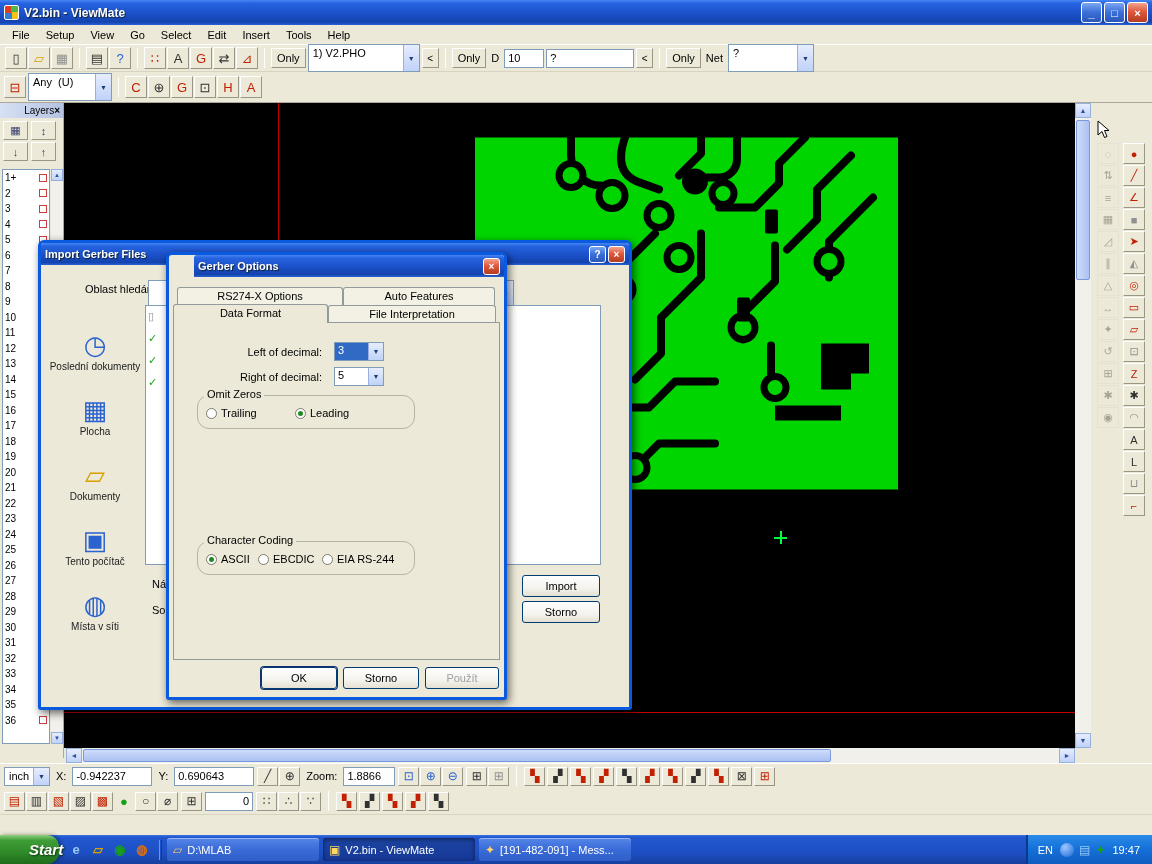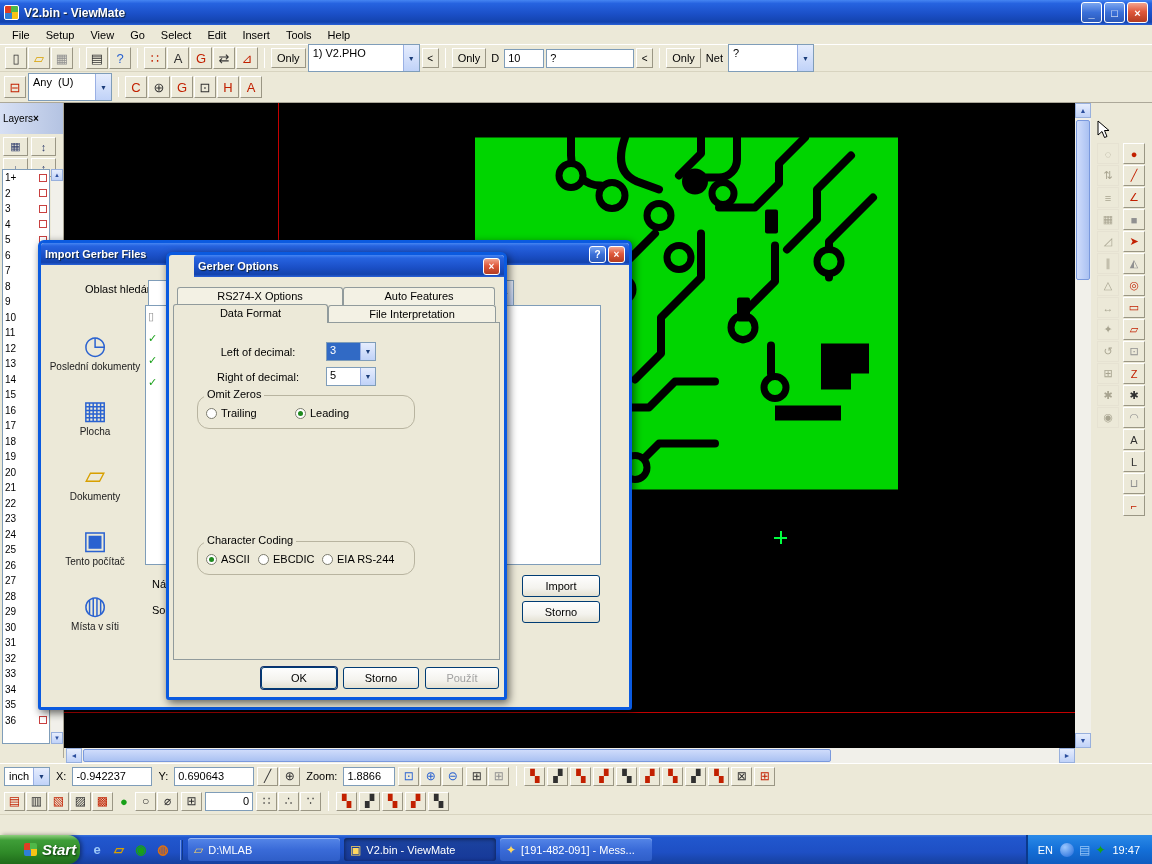--- a/index.html
+++ b/index.html
@@ -41,22 +41,22 @@
     background:linear-gradient(180deg,#e6edfd,#c0d2f8); border-left:1px solid #9ab0e4; }
   .ifield { background:#fff; border:1px solid #7f9db9; height:19px; font-size:11px; padding:1px 3px;
     display:flex; align-items:center; }
   .navbtn { width:17px; height:20px; border:1px solid; border-color:#fff #9a9684 #9a9684 #fff;
     background:#ece9d8; font-size:10px; font-family:inherit; }
   .lbl { padding:0 3px; }
 
   
   .layers { position:absolute; left:0; top:103px; width:64px; height:655px; background:#ece9d8;
     border-right:1px solid #aca899; z-index:5; }
-  .lhead { height:31px; background:linear-gradient(90deg,#d7e0f4,#b4c3e2); display:flex;
-    justify-content:flex-start; align-items:center; font-size:10px; padding:0 3px; }
+  .lhead { height:15px; background:linear-gradient(90deg,#d7e0f4,#b4c3e2); display:flex;
+    justify-content:flex-end; align-items:center; font-size:10px; padding:0 3px; }
   .lclose { font-size:10px; font-weight:bold; cursor:default; }
   .lbtns { display:grid; grid-template-columns:26px 26px; gap:2px; padding:3px; }
   .lbtn { width:25px; height:19px; border:1px solid; border-color:#fff #9a9684 #9a9684 #fff;
     background:#ece9d8; display:grid; place-items:center; font-size:11px; color:#33406e; }
   .llist { position:absolute; left:2px; top:66px; right:13px; bottom:14px; background:#fff;
     border:1px solid #7f9db9; overflow:hidden; }
   .lrow { display:flex; justify-content:space-between; align-items:center; height:15.5px;
     font-size:10px; padding:0 2px; }
   .lsw { width:8px; height:8px; border:1px solid #c84040; background:#fff; }
   .lscroll { position:absolute; right:0; top:66px; bottom:14px; width:12px; background:#f1f0ea;
@@ -130,21 +130,21 @@
   .fnlabel { position:absolute; left:111px; top:335px; }
   .ftlabel { position:absolute; left:111px; top:361px; }
 
   .gerber-dlg { left:166px; top:252px; width:341px; height:448px; z-index:20;padding-left:25px; }
   .tab { position:absolute; background:#f3f1e4; border:1px solid #919b9c; border-bottom:none;
     border-radius:3px 3px 0 0; text-align:center; font-size:11px; padding-top:2px; }
   .tab.c-active { background:#ece9d8; z-index:2; }
   .gpanel { position:absolute; left:4px; top:67px; width:327px; height:338px; border:1px solid #919b9c;
     background:#ece9d8; }
   .drow { position:absolute; display:flex; align-items:center; }
-  .dlab { width:128px; text-align:center; margin-right:4px; }
+  .dlab { width:128px; text-align:right; margin-right:12px; }
   .dd { display:flex; width:50px; height:19px; background:#fff; border:1px solid #7f9db9; }
   .dd .val { flex:1; padding:1px 3px; }
   .dd .val.sel { background:#316ac5; color:#fff; }
   .dd .arr { width:15px; display:grid; place-items:center; font-size:7px; color:#1b3d7a;
     background:linear-gradient(180deg,#e6edfd,#c0d2f8); border-left:1px solid #9ab0e4; }
   .gbox { position:absolute; left:28px; width:218px; height:34px; border:1px solid #b8b4a0; border-radius:12px; }
   .glabel { position:absolute; left:6px; top:-8px; background:#ece9d8; padding:0 3px; }
   .ropt { position:absolute; top:11px; display:flex; gap:4px; align-items:center; white-space:nowrap; }
   .radio { width:11px; height:11px; border-radius:50%; border:1px solid #7c7c6e; background:#fff; position:relative; }
   .radio.checked::after { content:""; position:absolute; left:2px; top:2px; width:5px; height:5px;
@@ -152,21 +152,21 @@
   .xpbtn { position:absolute; height:22px; border:1px solid #003c74; border-radius:3px; font-size:11px;
     font-family:inherit; background:linear-gradient(180deg,#fefefe,#f4f3ee 60%,#e4e1d2);
     display:grid; place-items:center; }
   .xpbtn.default { box-shadow:0 0 0 1px #10316e; }
   .xpbtn.disabled { color:#a0a0a0; }
 
   
   .taskbar { position:absolute; left:0; top:835px; width:1152px; height:29px;
     background:linear-gradient(180deg,#3a74e0 0%,#2157ce 8%,#1e4fc4 60%,#16409e 100%);
     display:flex; align-items:center; z-index:30; }
-  .start { width:80px; height:29px; border-radius:0 12px 12px 0; display:flex; align-items:center; gap:5px;
+  .start { width:59px; height:29px; border-radius:0 12px 12px 0; display:flex; align-items:center; gap:5px;
     padding-left:24px; color:#fff; font-style:italic; font-weight:bold; font-size:15px;
     text-shadow:1px 1px 2px #0a320a;
     background:linear-gradient(180deg,#8fd07f 0%,#3f9e38 18%,#2f8a28 60%,#1f6b1a 100%);
     box-shadow:2px 0 4px rgba(0,0,0,.4); }
   .winflag { width:13px; height:13px; border-radius:2px;
     background:conic-gradient(#4fb848 0 25%, #f8c316 0 50%, #2f7fd6 0 75%, #e03e23 0); }
   .qlaunch { display:flex; align-items:center; gap:4px; padding:0 8px; }
   .qicon { width:18px; height:18px; display:grid; place-items:center; font-size:13px; font-weight:bold; color:#fff; }
   .qhandle { width:3px; height:20px; border-left:1px solid #6a94ea; border-right:1px solid #123a8a; margin-right:3px; }
   .taskbtn { width:152px; height:23px; margin:0 2px; border-radius:3px; display:flex; align-items:center;

